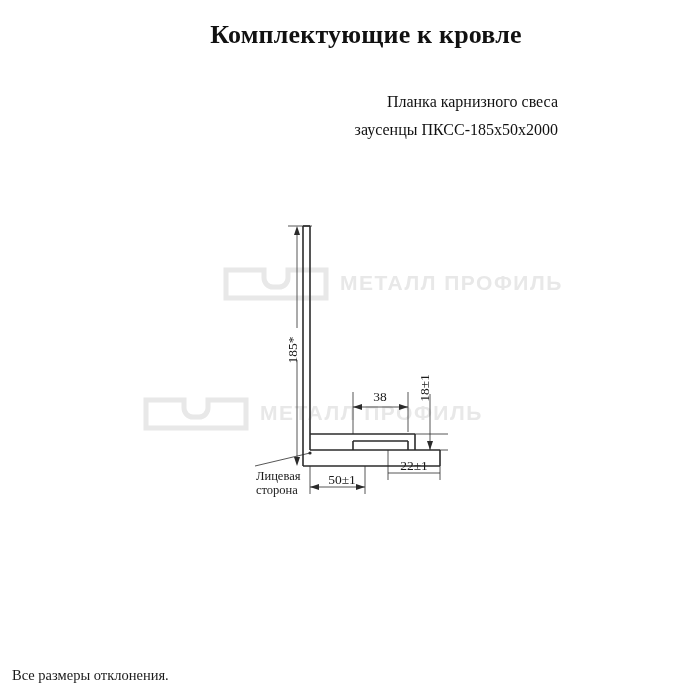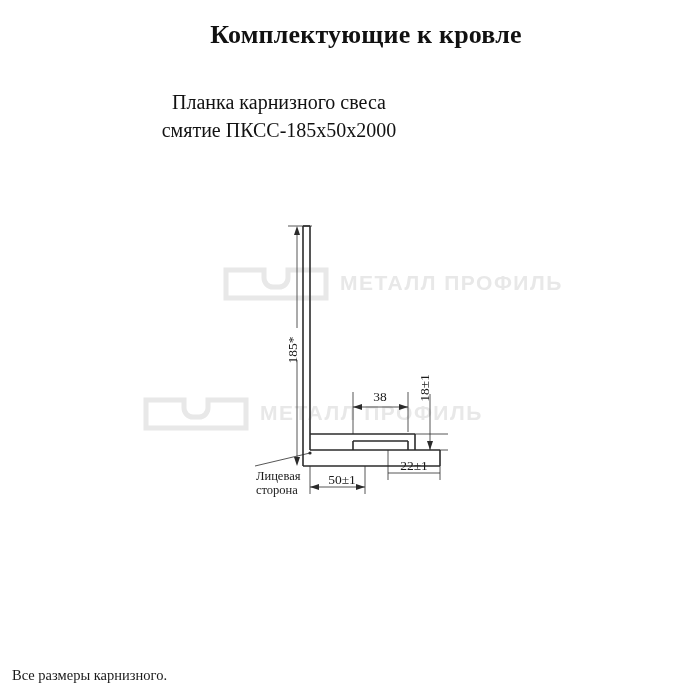--- a/index.html
+++ b/index.html
@@ -31,23 +31,23 @@
     font-size: 26px;
     letter-spacing: 0.2px;
     color: #111;
     padding-left: 16px;
   }
   .subtitle {
     position: absolute;
     top: 88px;
     left: 0;
     width: 558px;
-    text-align: center;
+    text-align: right;
     font-family: "Liberation Serif", serif;
-    font-size: 20px;
+    font-size: 16px;
     line-height: 28px;
     color: #111;
   }
   .subtitle .l2 {
     display: block;
   }
   .drawing {
     position: absolute;
     left: 0;
     top: 160px;
@@ -87,21 +87,21 @@
 </style>
 </head>
 <body>
 
 <div class="page">
 
   <div class="title">Комплектующие к кровле</div>
 
   <div class="subtitle">
     <span class="l1">Планка карнизного свеса</span>
-    <span class="l2">смятие ПКСС-185х50х2000</span>
+    <span class="l2">заусенцы ПКСС-185х50х2000</span>
   </div>
 
   <div class="drawing">
     <svg width="700" height="400" viewBox="0 0 700 400" xmlns="http://www.w3.org/2000/svg">
 
       <g opacity="1">
 
         <g>
           <path d="M226 110 h38 v8 a9 9 0 0 0 9 9 h6 a9 9 0 0 0 9 -9 v-8 h38 v28 h-100 z" fill="none" stroke="#e8e8e8" stroke-width="5"></path>
           <text class="wm-text" x="340" y="130">МЕТАЛЛ ПРОФИЛЬ</text>
@@ -180,16 +180,16 @@
         <line x1="255" y1="306" x2="310" y2="293"></line>
         <circle cx="310" cy="293" r="1.6" fill="#2b2b2b" stroke="none"></circle>
       </g>
       <text class="lbl-text" x="256" y="320" text-anchor="start">Лицевая</text>
       <text class="lbl-text" x="256" y="334" text-anchor="start">сторона</text>
 
     </svg>
   </div>
 
   <div class="footnotes">
-    <div>Все размеры карнизного.</div>
+    <div>Все размеры отклонения.</div>
   </div>
 
 </div>
 
 </body></html>

